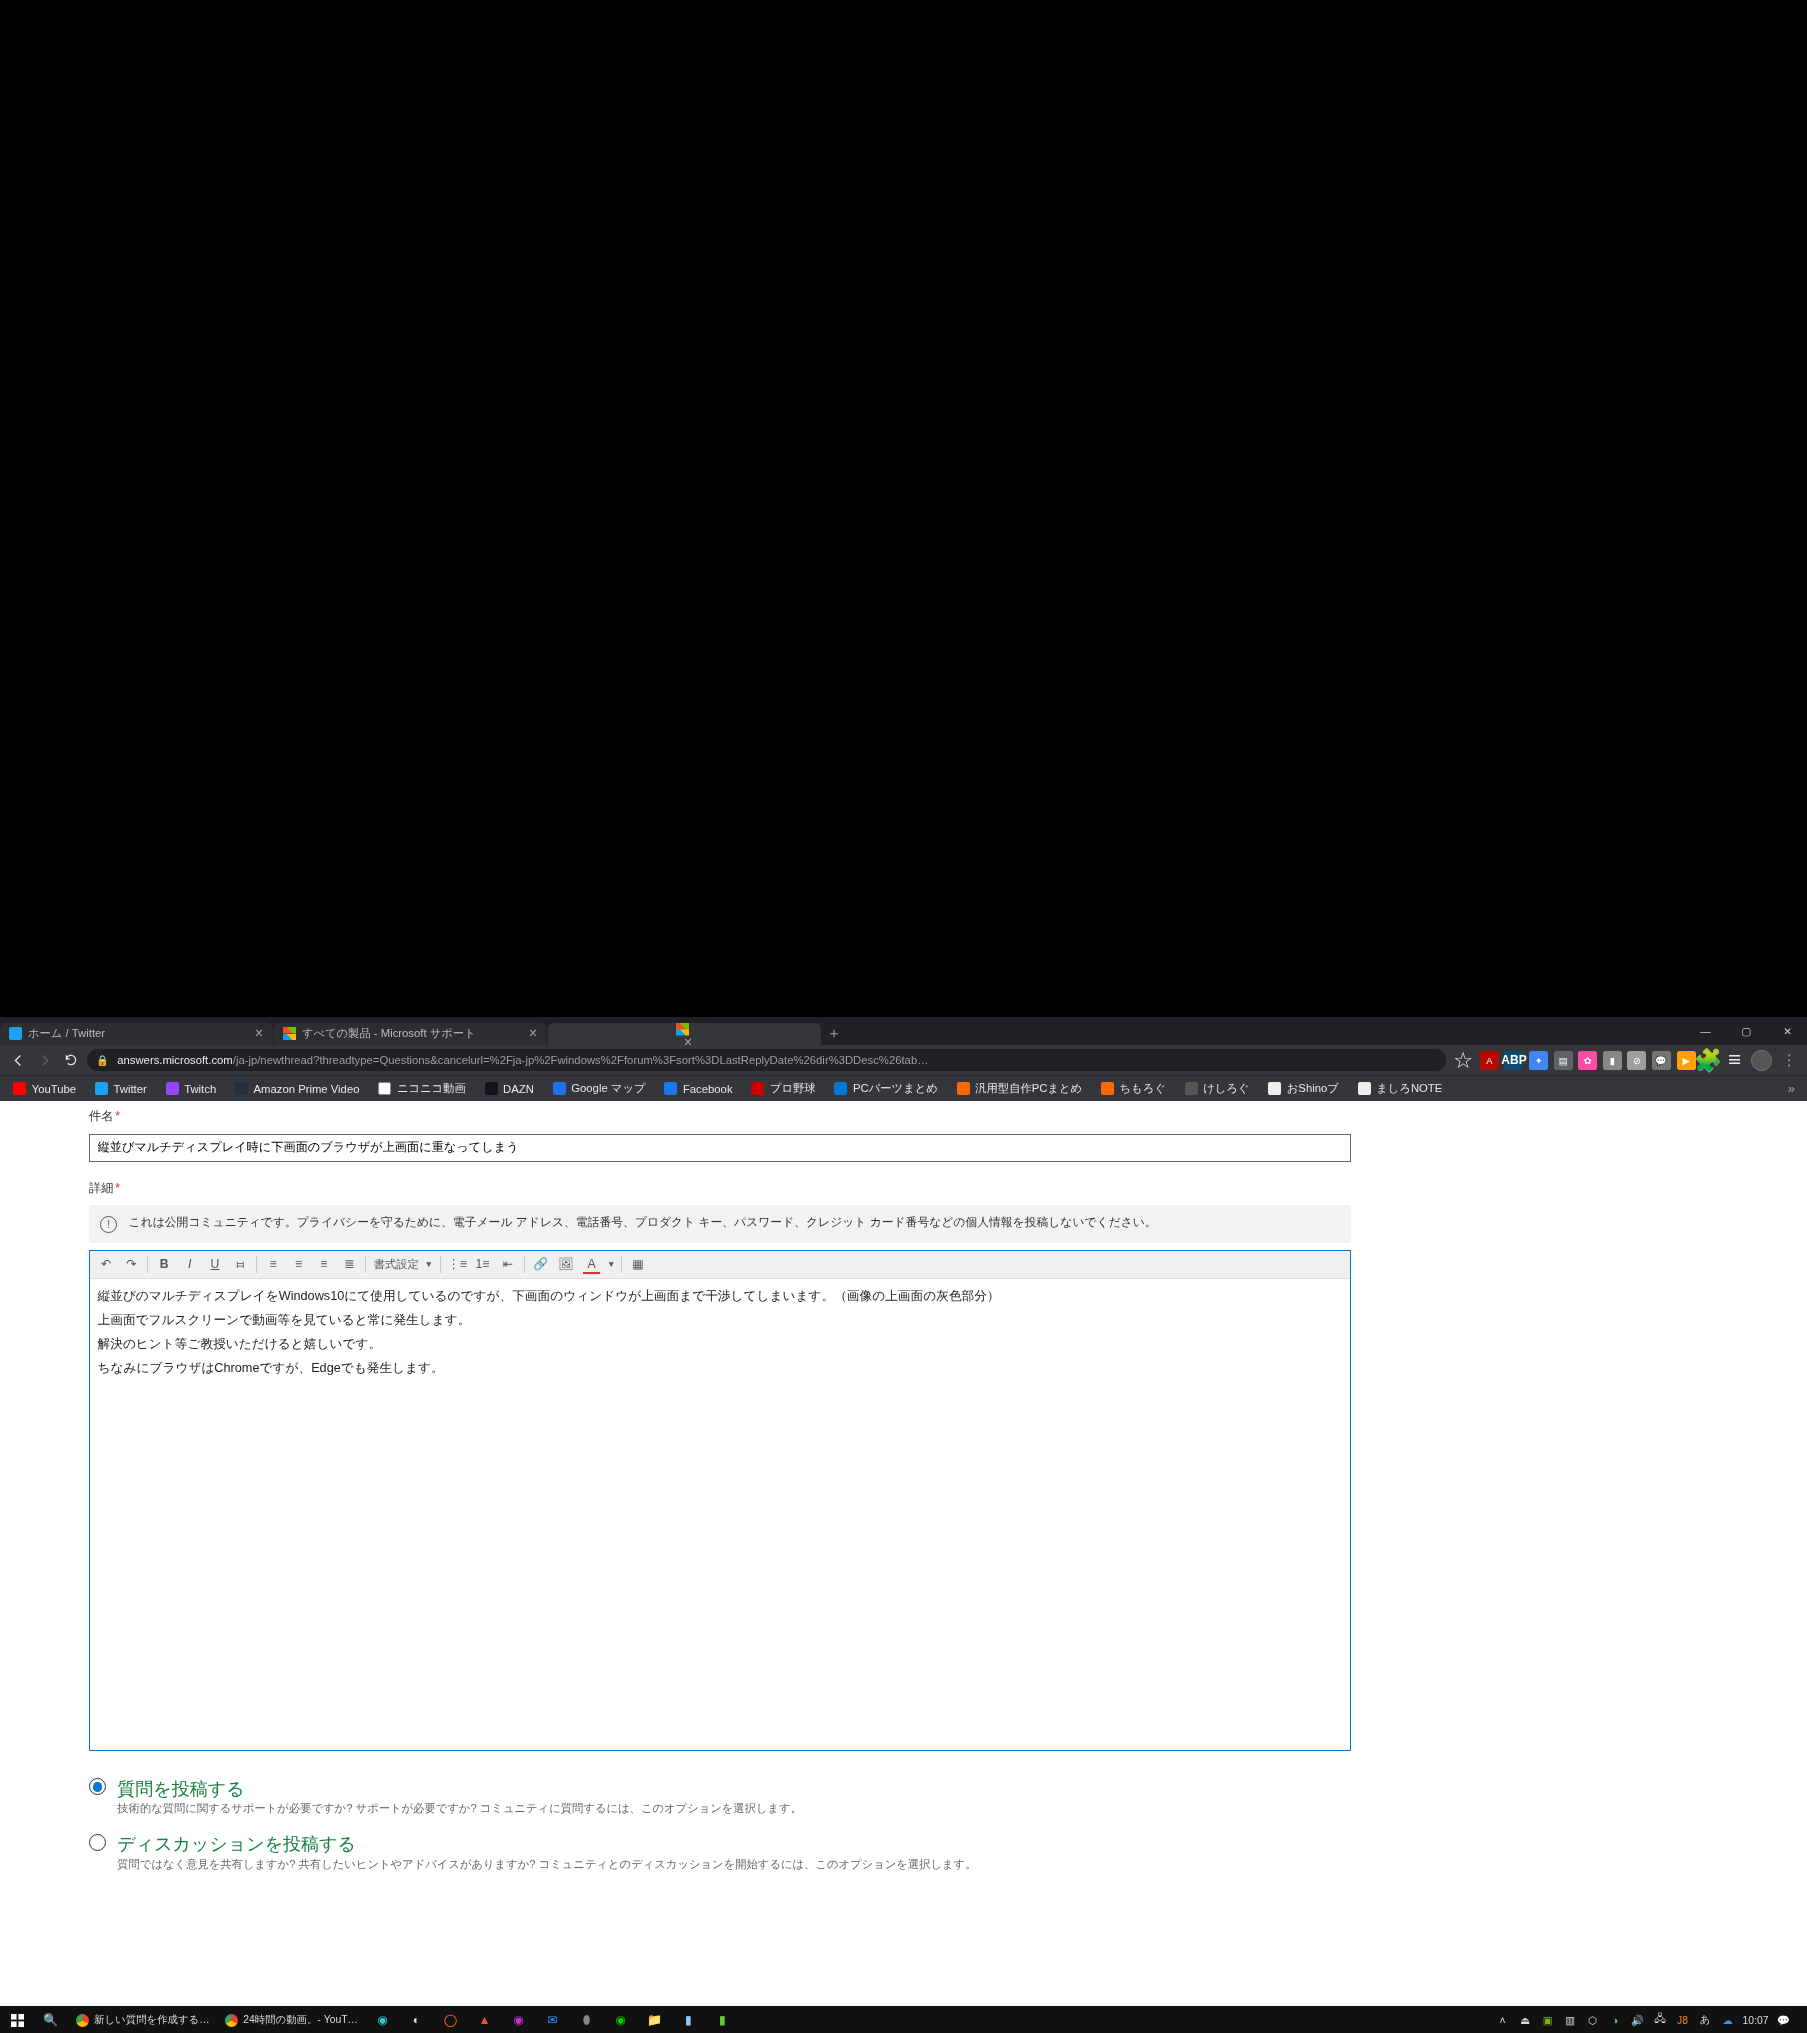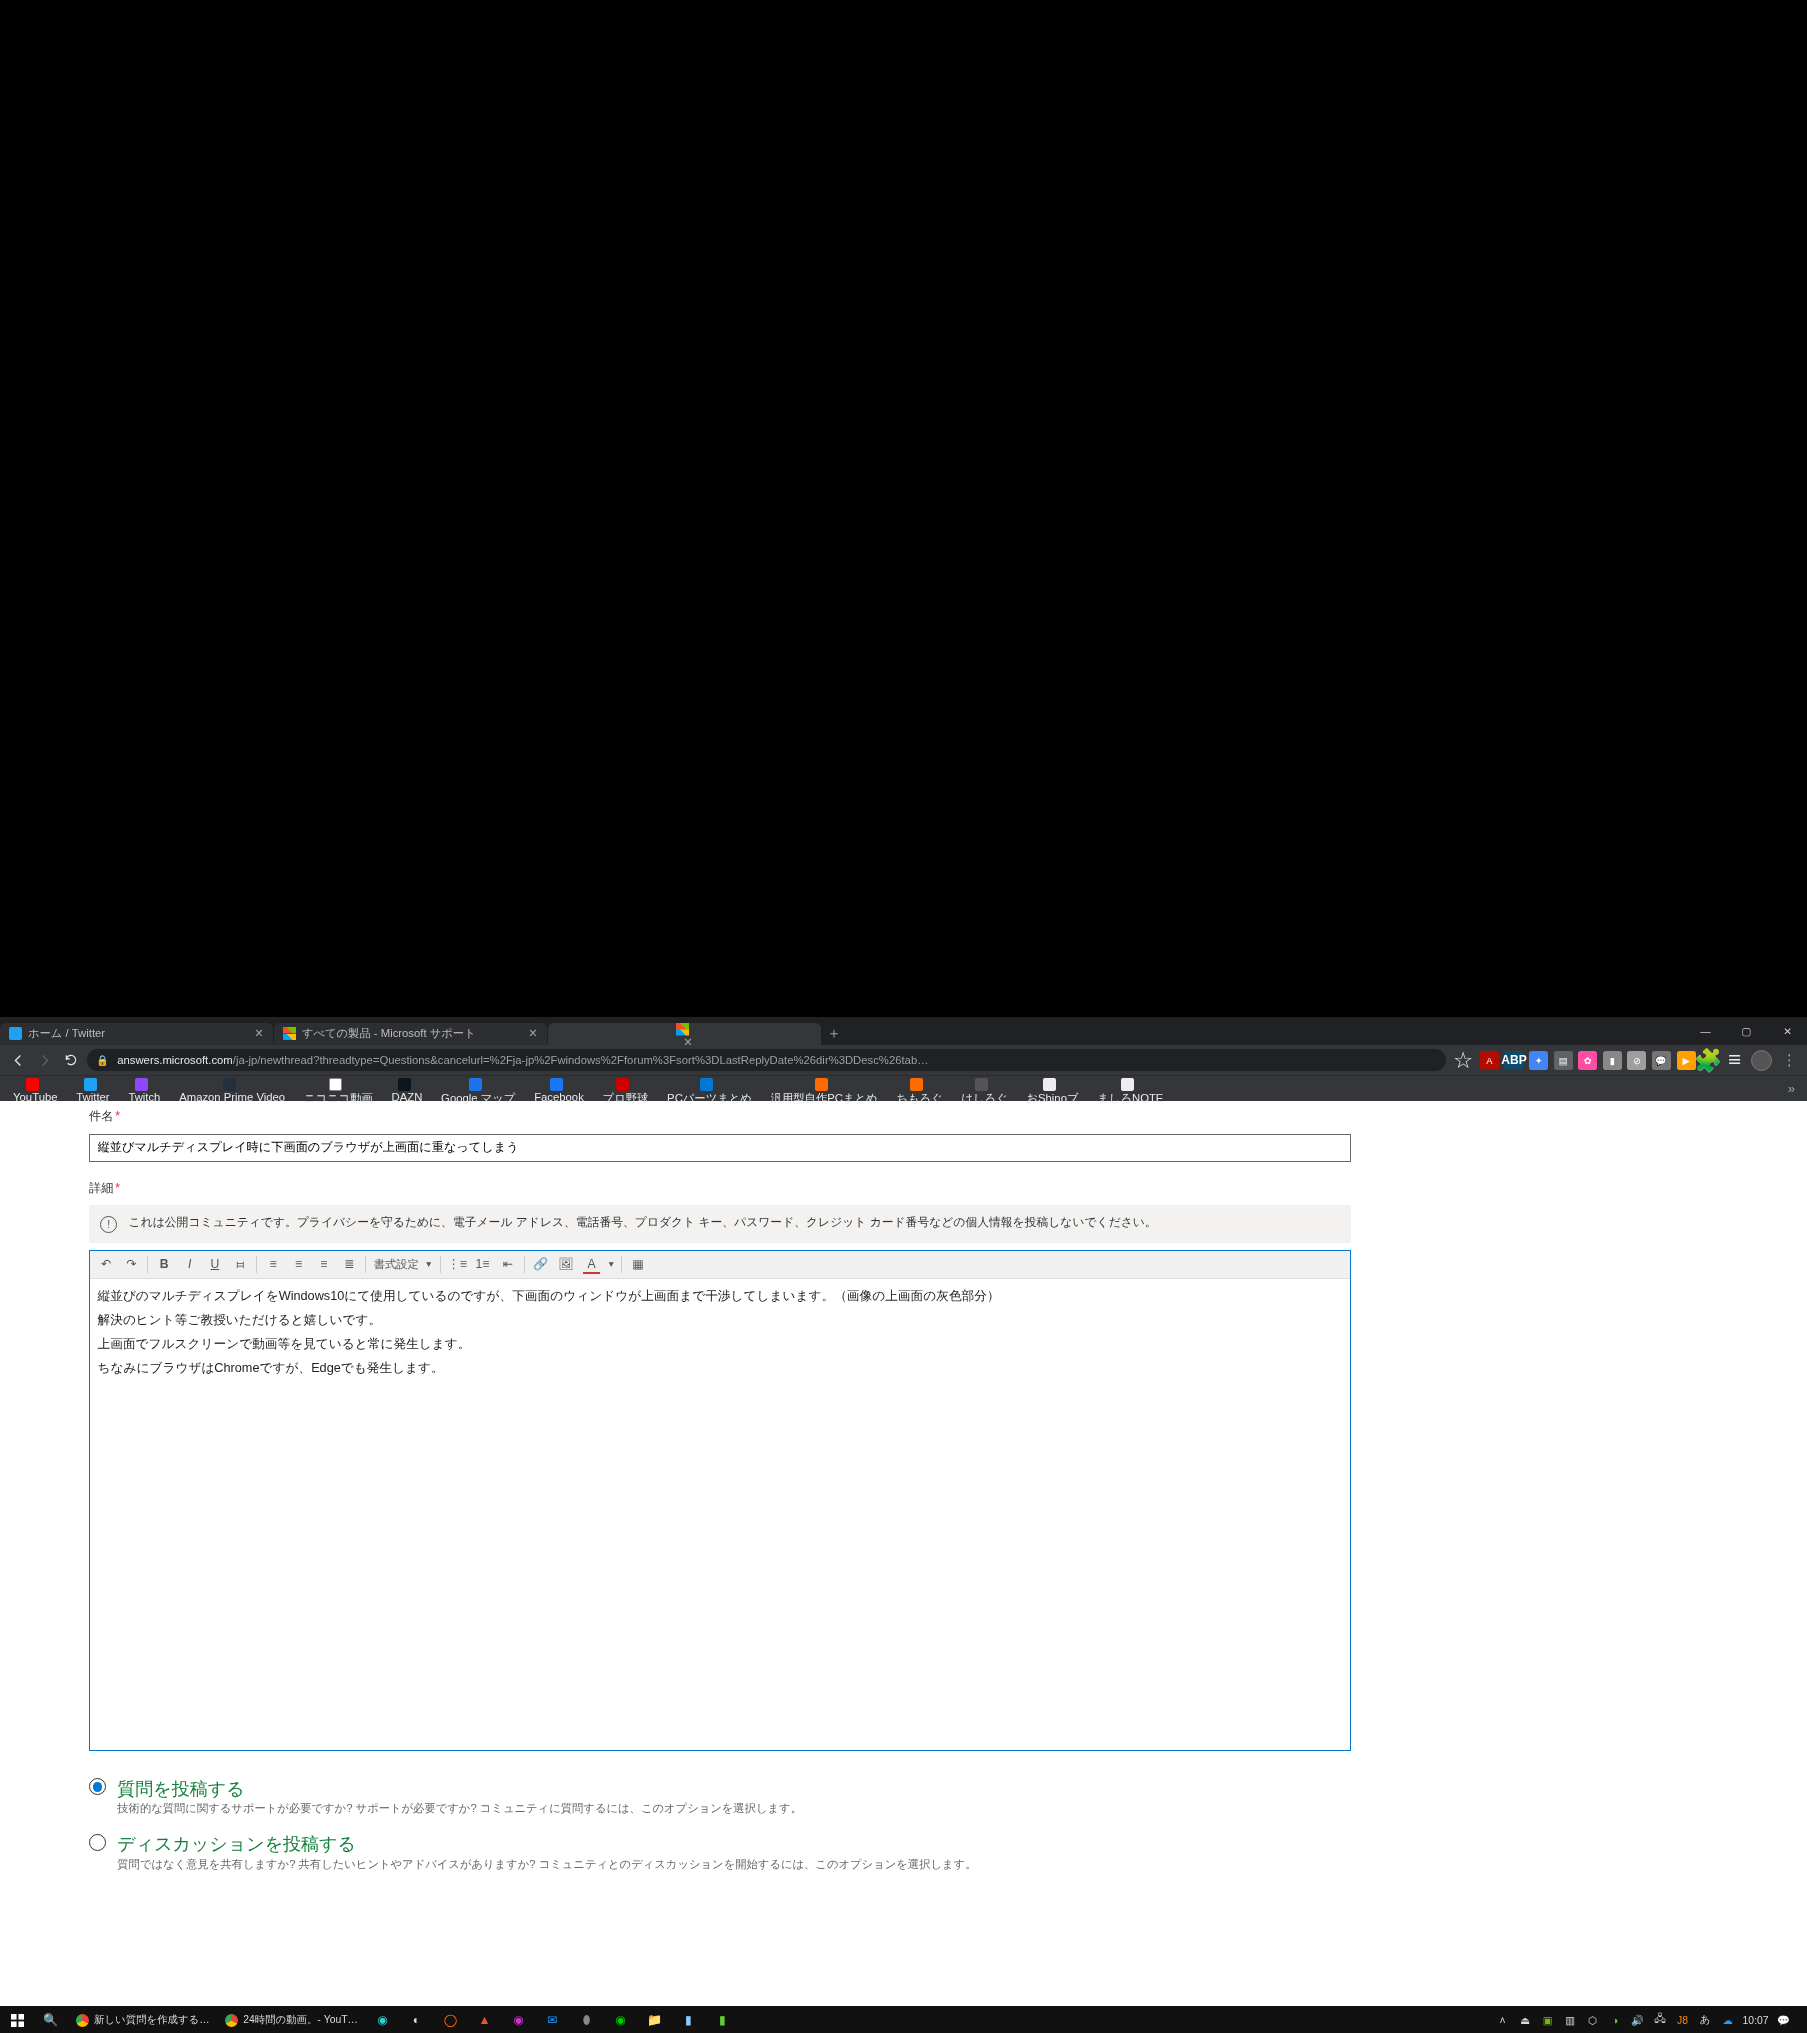--- a/index.html
+++ b/index.html
@@ -28,21 +28,21 @@
 .url-field .lock { font-size: 10.4px; margin-right: 7.5px; }
 .url-field .host { color: #e8eaed; }
 .url-field .path { white-space: nowrap; overflow: hidden; text-overflow: ellipsis; }
 .ext-row { display: flex; align-items: center; gap: 5.6px; margin-left: 3.8px; }
 .ext { width: 19px; height: 19px; border-radius: 2.8px; display: flex; align-items: center; justify-content: center; font-size: 9.4px; color: #fff; }
 .profile-avatar { width: 21px; height: 21px; border-radius: 50%; background: #555; margin: 0 3.8px; border: 0.9px solid #777; }
 .kebab { color: #9aa0a6; font-size: 15px; padding: 0 5.6px; }
 
 
 .bookmark-bar { height: 26px; background: #35363a; border-top: 0.9px solid #2a2b2e; display: flex; align-items: center; padding: 0 5.6px; gap: 3.8px; }
-.bm { display: flex; align-items: center; padding: 0 7.5px; height: 21px; font-size: 11.3px; color: #e8eaed; border-radius: 2.8px; white-space: nowrap; flex-direction: column; }
+.bm { display: flex; align-items: center; padding: 0 7.5px; height: 21px; font-size: 11.3px; color: #e8eaed; border-radius: 2.8px; white-space: nowrap; }
 .bm .fav { width: 13px; height: 13px; margin-right: 5.6px; border-radius: 1.9px; flex: none; }
 .bm-overflow { margin-left: auto; color: #9aa0a6; padding: 0 7.5px; font-size: 13px; }
 
 
 .page { height: calc(1017px - 28px - 30px - 26px - 28px); background: #fff; overflow-y: auto; }
 .form-wrap { max-width: 1262px; margin-left: 89px; padding-top: 5.6px; }
 .field-label { font-size: 12.2px; color: #333; margin-bottom: 5.6px; margin-top: 1.9px; }
 .req { color: #d13438; margin-left: 1.9px; }
 .text-input { width: 100%; height: 28px; border: 0.9px solid #666; padding: 0 7.5px; font-size: 12.2px; }
 
@@ -272,22 +272,22 @@
           <div class="tsep"></div>
           <div class="tbtn">🔗</div>
           <div class="tbtn">🖼</div>
           <div class="tbtn" style="position:relative">A<span style="position:absolute;bottom:1.9px;left:3.8px;right:3.8px;height:1.9px;background:#d13438"></span></div>
           <div class="tbtn" style="width:13px;font-size:8.5px">▼</div>
           <div class="tsep"></div>
           <div class="tbtn">▦</div>
         </div>
         <div class="editor-body">
           <div>縦並びのマルチディスプレイをWindows10にて使用しているのですが、下画面のウィンドウが上画面まで干渉してしまいます。（画像の上画面の灰色部分）</div>
+          <div>上画面でフルスクリーンで動画等を見ていると常に発生します。</div>
           <div>解決のヒント等ご教授いただけると嬉しいです。</div>
-          <div>上画面でフルスクリーンで動画等を見ていると常に発生します。</div>
           <div>ちなみにブラウザはChromeですが、Edgeでも発生します。</div>
         </div>
       </div>
 
       <div class="radio-row">
         <div class="radio-circle checked"></div>
         <div class="radio-text">
           <div class="rtitle">質問を投稿する</div>
           <div class="rdesc">技術的な質問に関するサポートが必要ですか? サポートが必要ですか? コミュニティに質問するには、このオプションを選択します。</div>
         </div>

